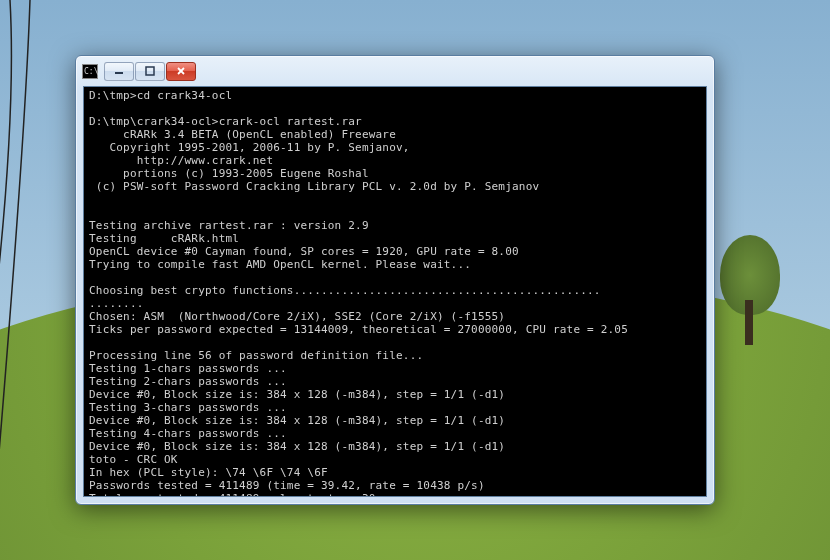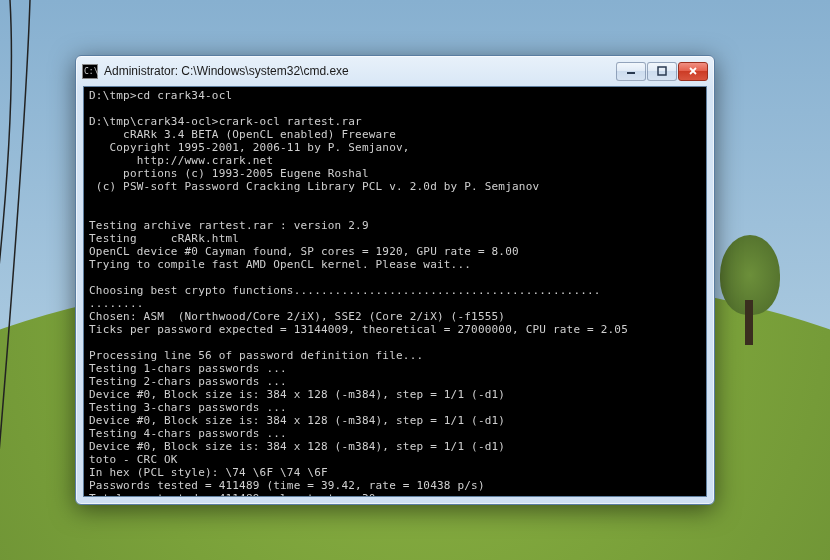--- a/index.html
+++ b/index.html
@@ -173,21 +173,20 @@
   </div>
   <div class="tree">
     <div class="foliage"></div>
     <div class="trunk"></div>
   </div>
 </div>
 
 <div class="window">
   <div class="titlebar">
     <div class="app-icon">C:\</div>
-    <div class="title-text">Administrator: C:\Windows\system32\cmd.exe</div>
     <div class="window-controls">
       <div class="wc-btn">
         <svg width="10" height="10">
             <rect x="1" y="6" width="8" height="2" fill="#2a3a50"></rect>
           </svg>
       </div>
       <div class="wc-btn">
         <svg width="10" height="10">
             <rect x="1" y="1" width="8" height="8" fill="none" stroke="#2a3a50" stroke-width="1.5"></rect>
           </svg>

